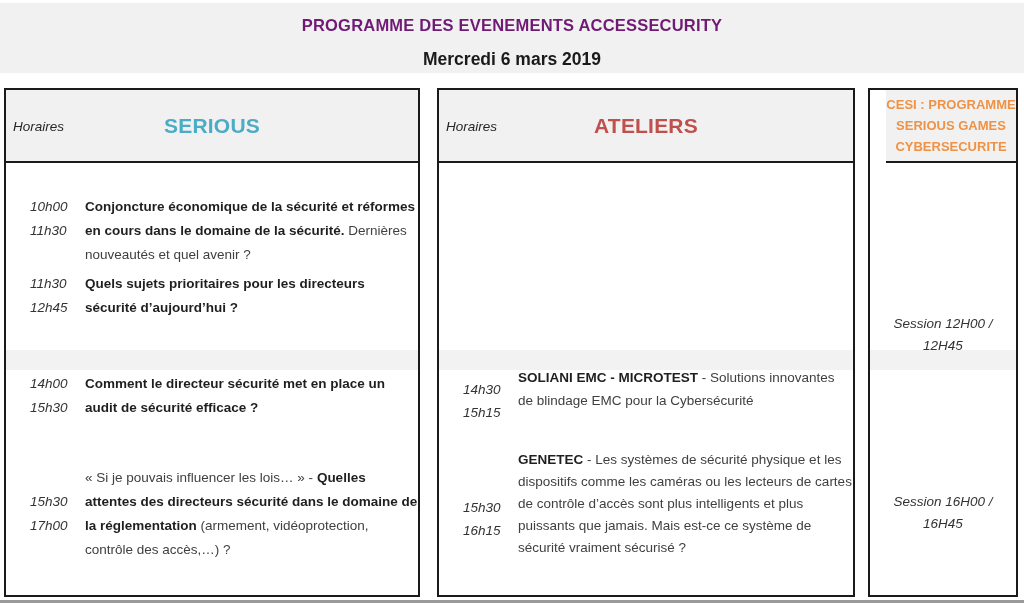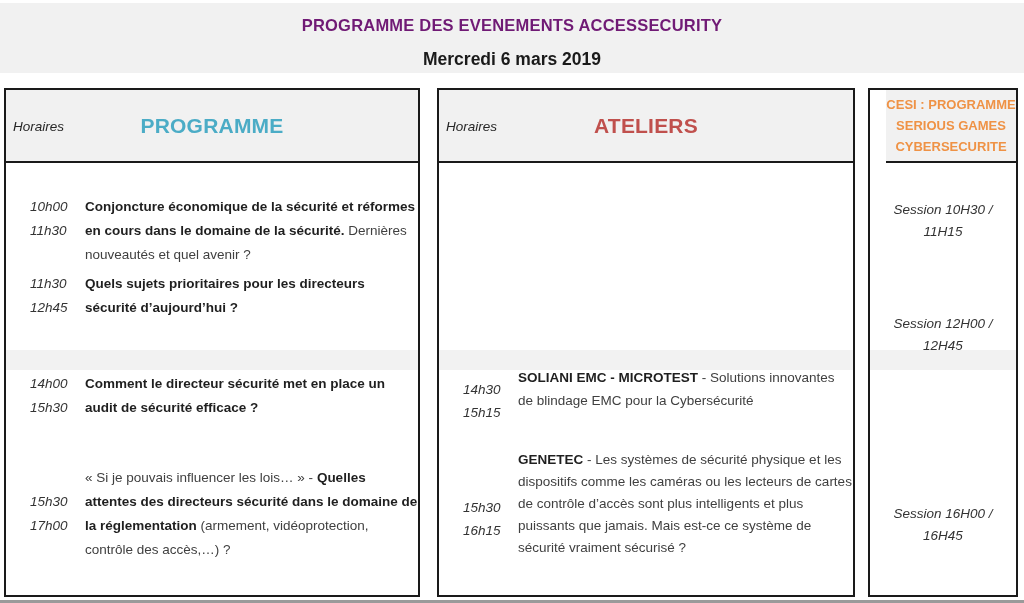--- a/index.html
+++ b/index.html
@@ -63,41 +63,41 @@
   .ate-r2 { top:286px; }
   .ate-r2 .times { padding-top:47px; line-height:23px; }
   .ate-r2 p { line-height:22px; }
 
   .session {
     position:absolute; left:0; right:0; text-align:center;
     font-style:italic; font-size:13.5px; line-height:22px; color:#333333;
   }
   .ses-1 { top:36px; }
   .ses-2 { top:150px; }
-  .ses-3 { top:340px; }
+  .ses-3 { top:328px; }
 
   .bottom-strip { position:absolute; left:0; top:600px; width:1024px; height:3px; background:#9a9a9a; }
 </style>
 </head>
 <body>
 
 <div class="stage">
 
   <div class="bar title-bar">
     <span>PROGRAMME DES EVENEMENTS ACCESSECURITY</span>
   </div>
 
   <div class="bar date-bar">
     <span>Mercredi 6 mars 2019</span>
   </div>
 
   <section class="tbl tbl-colloque">
     <header class="tbl-head">
       <span class="hours-label">Horaires</span>
-      <span class="tbl-title">PROGRAMME</span>
+      <span class="tbl-title">SERIOUS</span>
     </header>
     <div class="tbl-body">
       <div class="band"></div>
 
       <div class="row col-r1">
         <div class="times">
           <div>10h00</div>
           <div>11h30</div>
         </div>
         <p><b>Conjoncture économique de la sécurité et réformes en cours dans le domaine de la sécurité.</b><span> Dernières nouveautés et quel avenir ?</span></p>
@@ -157,24 +157,20 @@
 
   <section class="tbl tbl-cesi">
     <header class="tbl-head cesi-head">
       <div>CESI : PROGRAMME</div>
       <div>SERIOUS GAMES</div>
       <div>CYBERSECURITE</div>
     </header>
     <div class="tbl-body">
       <div class="band"></div>
 
-      <div class="session ses-1">
-        <div>Session 10H30 /</div>
-        <div>11H15</div>
-      </div>
       <div class="session ses-2">
         <div>Session 12H00 /</div>
         <div>12H45</div>
       </div>
       <div class="session ses-3">
         <div>Session 16H00 /</div>
         <div>16H45</div>
       </div>
     </div>
   </section>

